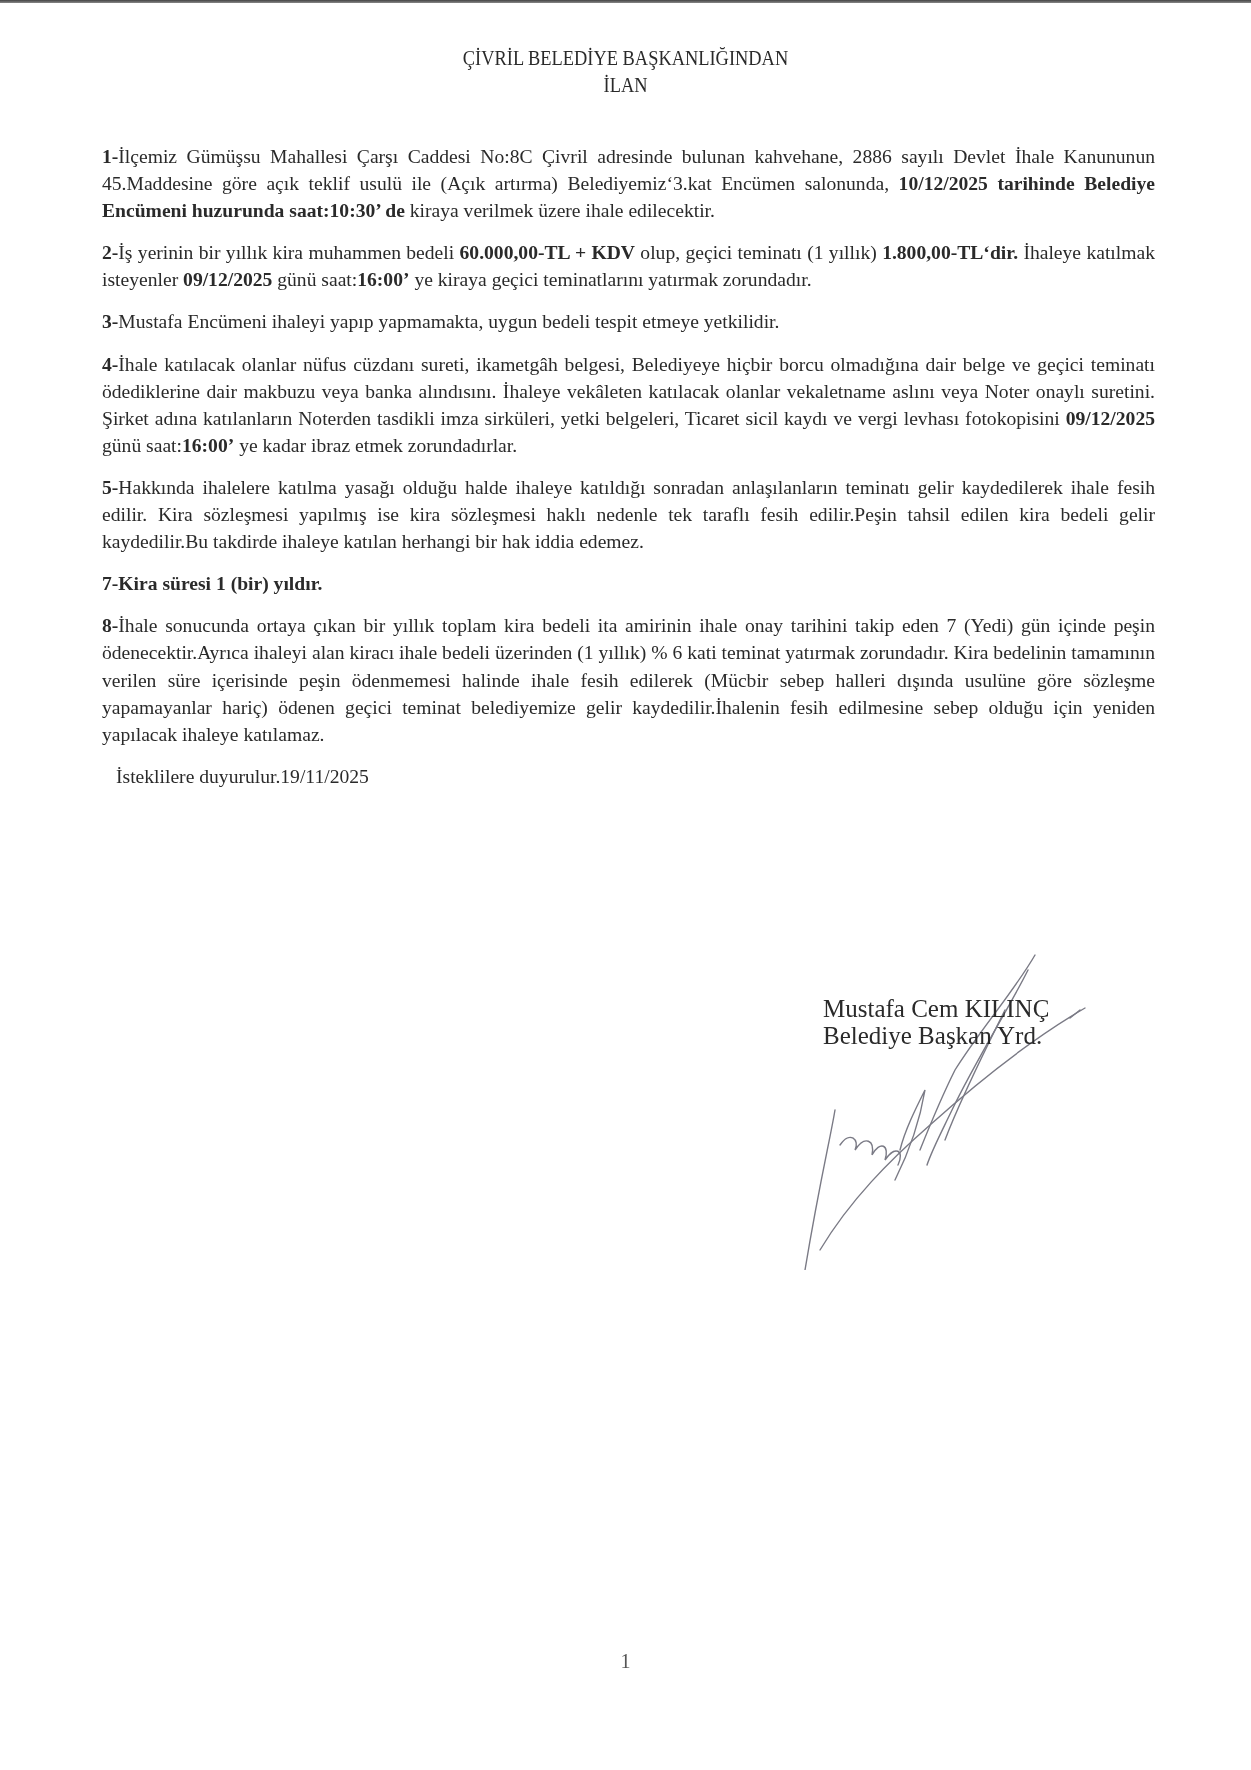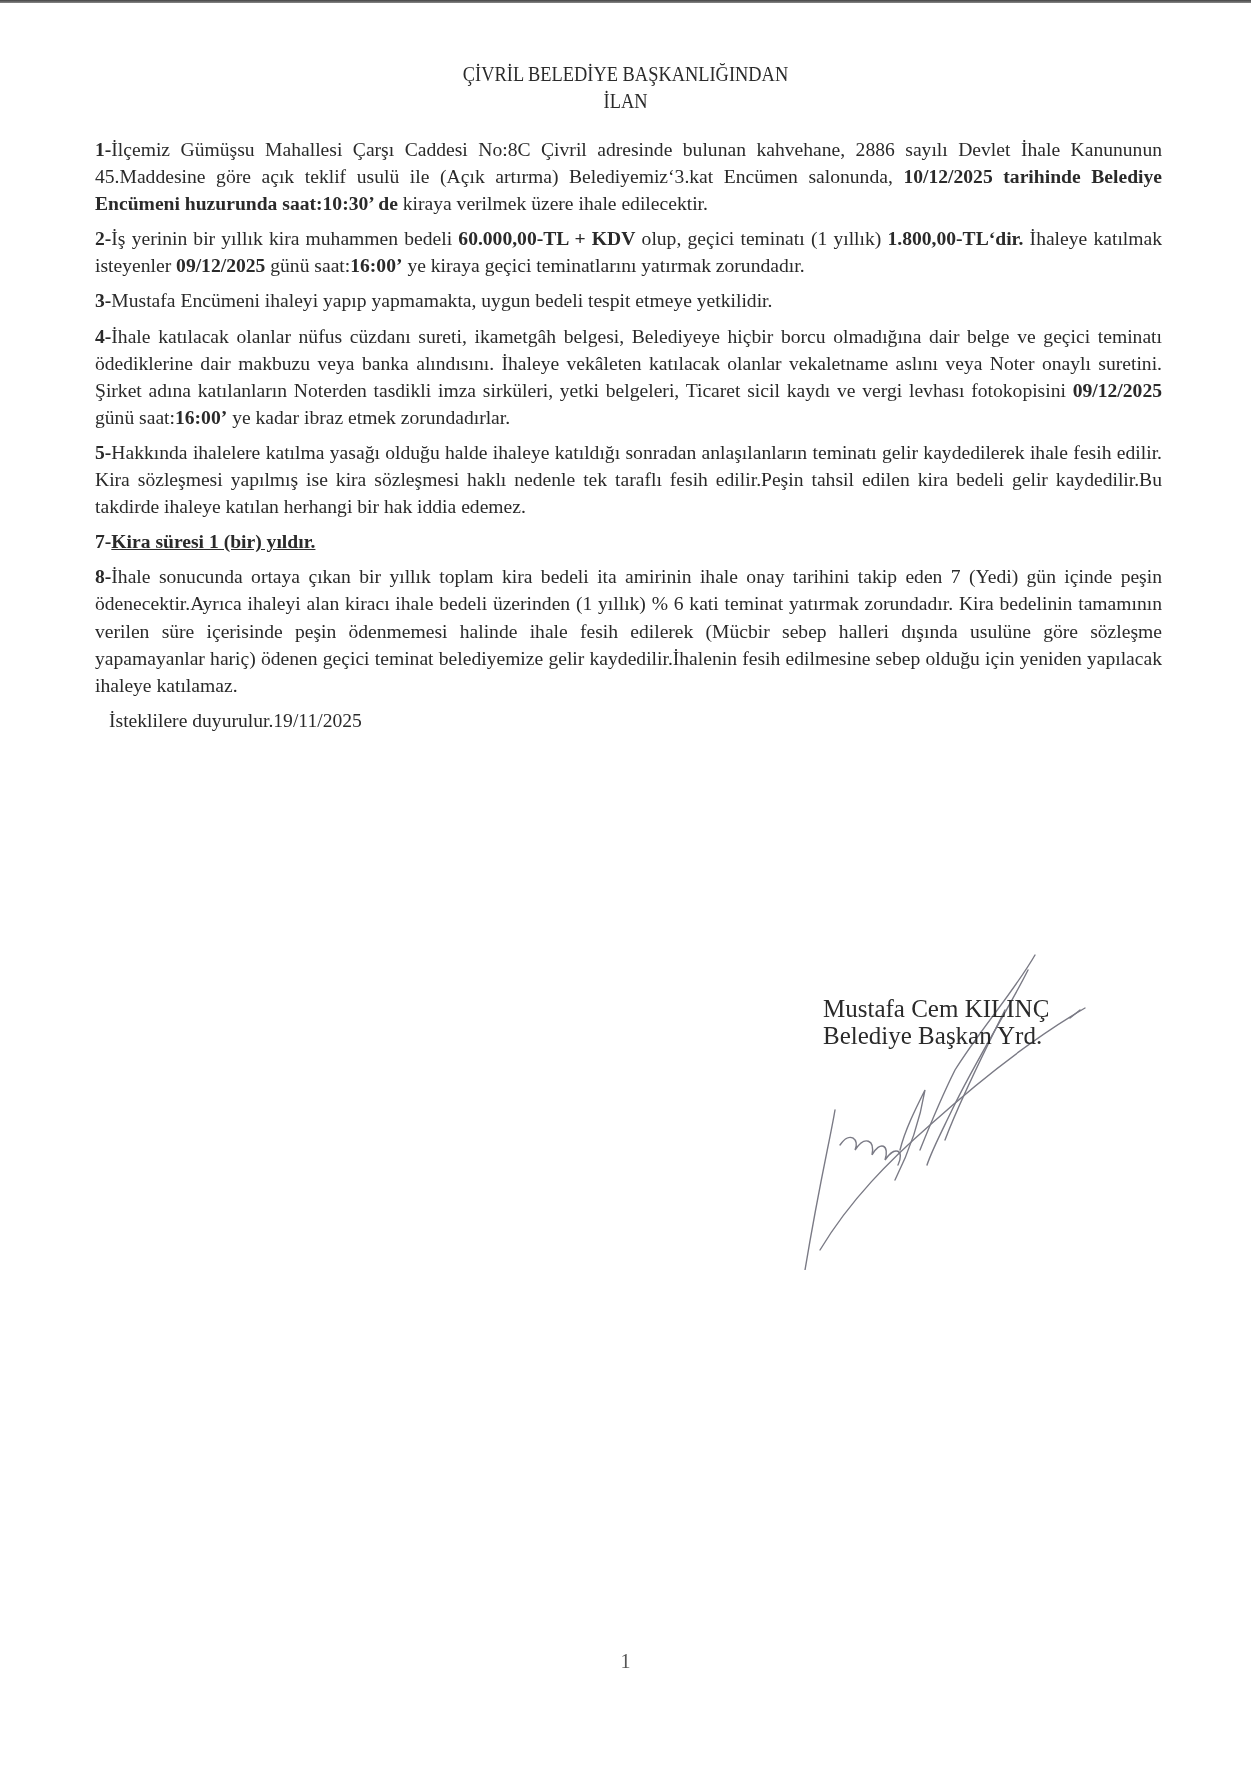--- a/index.html
+++ b/index.html
@@ -7,30 +7,30 @@
     width: 1251px; height: 1770px; position: relative; overflow: hidden;
     font-family: "Liberation Serif", "DejaVu Serif", serif;
     color: #2a2a2a;
   }
   .top-border {
     position: absolute; left: 0; top: 0; width: 1251px; height: 3px;
     background: linear-gradient(#444, #888);
   }
   .header {
     position: absolute; left: 0; top: 45px; width: 1251px; text-align: center;
-    font-size: 20px; line-height: 27px; letter-spacing: 0; margin-top: 16px;
+    font-size: 20px; line-height: 27px; letter-spacing: 0;
   }
   .header div { transform: scaleX(0.92); }
   .content {
     position: absolute; left: 87px; top: 128px; width: 1083px;
     font-size: 19.6px; line-height: 27.1px; text-align: justify;
   }
-  .content p { margin: 8px; }
+  .content p { margin: 15px; }
   .content b { font-weight: bold; }
-  .underline { text-decoration: underline; font-weight: bold; }
+  .underline { font-weight: bold; }
   .indent { text-indent: 14px; }
   .sign {
     position: absolute; left: 823px; top: 995px;
     font-size: 25px; line-height: 27px;
   }
   .signature-svg { position: absolute; left: 780px; top: 950px; }
   .page-num {
     position: absolute; left: 0; top: 1650px; width: 1251px; text-align: center;
     font-size: 20px; color: #555;
   }

